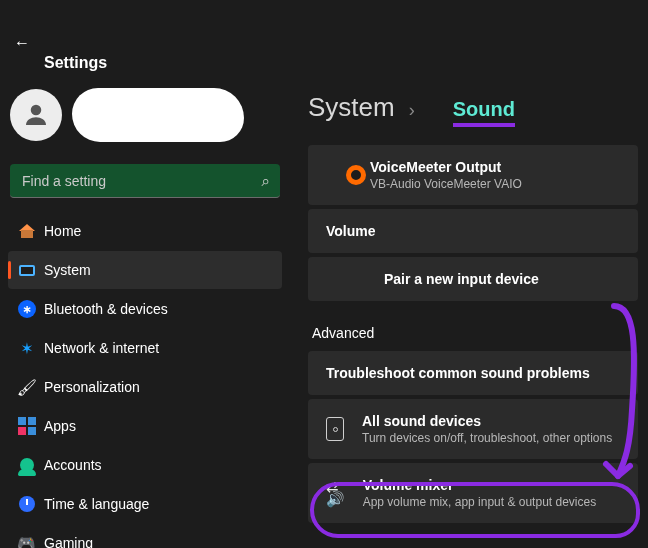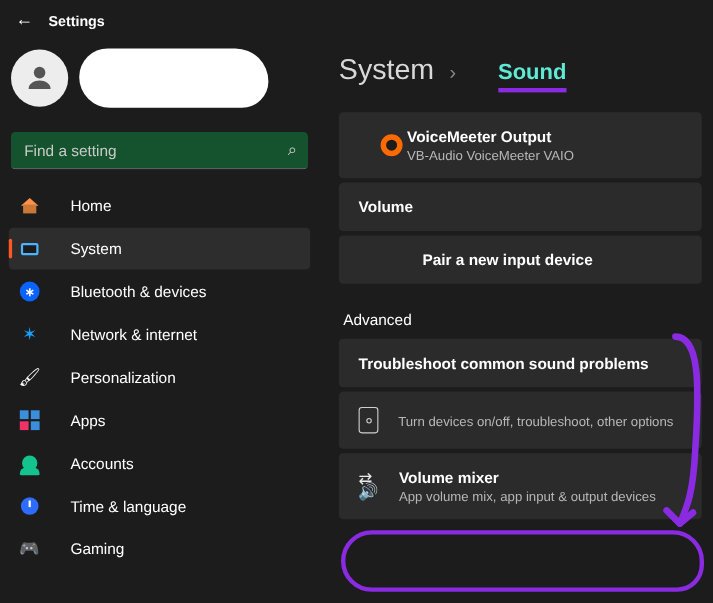--- a/index.html
+++ b/index.html
@@ -13,21 +13,21 @@
     position: relative;
   }
   .top-bar {
     display: flex; align-items: center;
     padding: 10px 14px 8px 14px;
     gap: 14px;
   }
   .back-arrow {
     font-size: 16px; color: #fff;
   }
-  .settings-label { font-size: 13px; font-weight: 600; }
+  .settings-label { font-size: 16px; font-weight: 600; margin-top: 44px; }
 
   .columns {
     display: flex;
     height: calc(100% - 36px);
   }
   .sidebar {
     width: 290px;
     padding: 6px 6px 0 6px;
   }
   .profile-row {
@@ -59,21 +59,21 @@
   .search-icon {
     position:absolute; right:10px; top:8px; color:#d0d0d0; font-size:15px;
   }
 
   .nav { list-style:none; padding: 0 2px; }
   .nav-item {
     display:flex; align-items:center;
     height: 38px;
     border-radius: 4px;
     padding: 0 10px;
-    gap: 28px;
+    gap: 8px;
     font-size:14px;
     margin-bottom: 1px;
   }
   .nav-item .ico { width:18px; display:flex; align-items:center; justify-content:center; }
   .nav-item.selected {
     background:#2d2d2d;
     position: relative;
   }
   .nav-item.selected::before {
     content:""; position:absolute; left:0; top:10px; bottom:10px;
@@ -268,20 +268,21 @@
 
     <div class="card tight">
       <div class="card-title">Troubleshoot common sound problems</div>
     </div>
 
     <div class="card-compact">
       <span class="spk-icon">
           <span class="dot"></span>
         </span>
       <div>
+        <div class="card-title">All sound devices</div>
         <div class="card-sub">Turn devices on/off, troubleshoot, other options</div>
       </div>
     </div>
 
     <div class="card-compact">
       <span class="mixer-icon">⇄<br>🔊</span>
       <div>
         <div class="card-title">Volume mixer</div>
         <div class="card-sub">App volume mix, app input &amp; output devices</div>
       </div>

